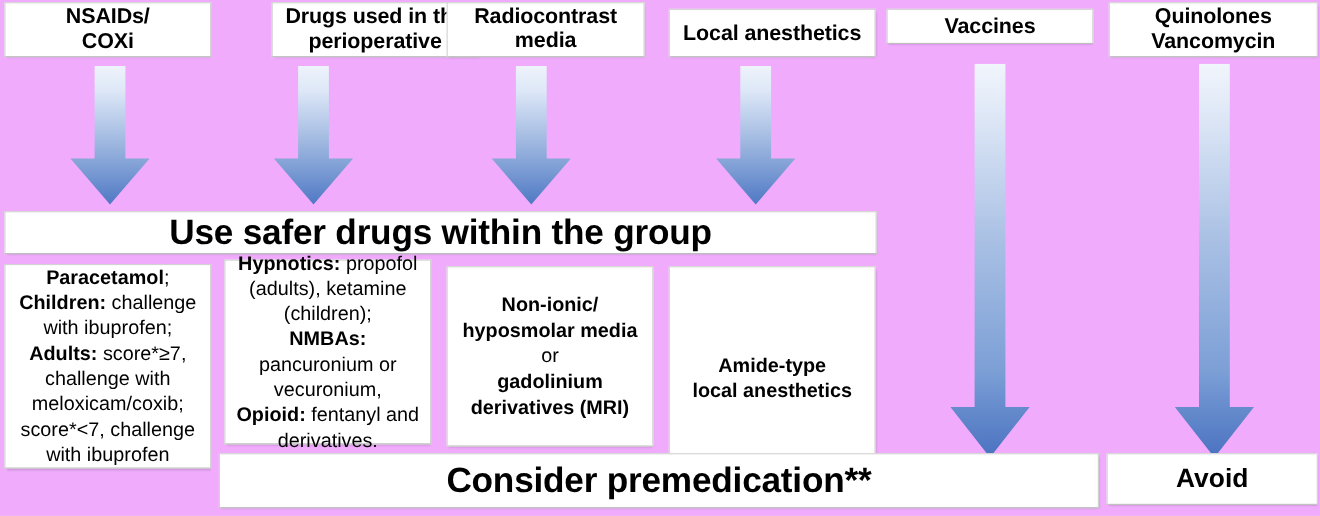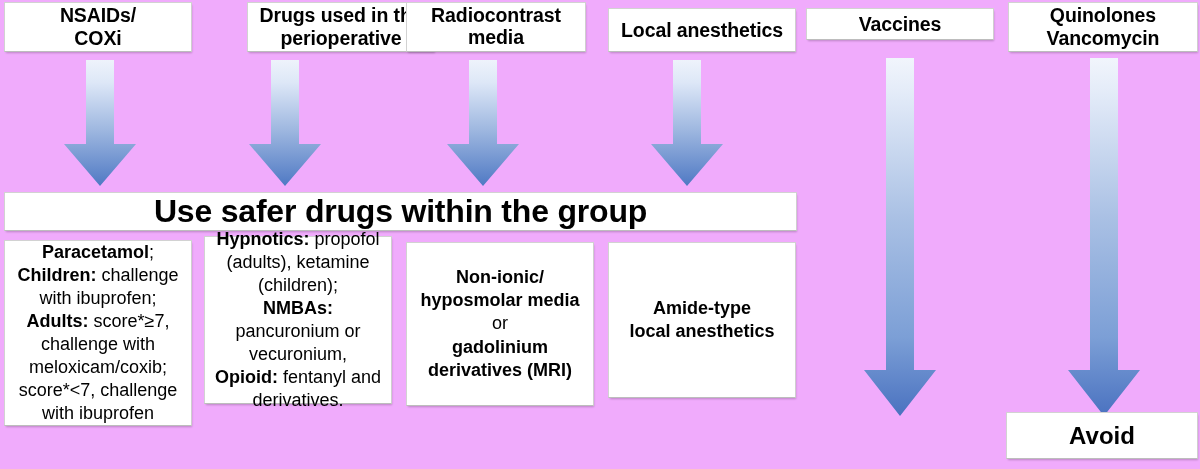--- a/index.html
+++ b/index.html
@@ -210,22 +210,25 @@
   </div>
 
   <div class="box content-box" style="left:204px; top:236px; width:188px; height:168px;">
     <div><span class="b">Hypnotics:</span> propofol (adults), ketamine (children);<br><span class="b">NMBAs:</span> pancuronium or vecuronium,<br><span class="b">Opioid:</span> fentanyl and derivatives.</div>
   </div>
 
   <div class="box content-box bold-all" style="left:406px; top:242px; width:188px; height:164px;">
     <div>Non-ionic/<br>hyposmolar media<br><span class="n">or</span><br>gadolinium<br>derivatives (MRI)</div>
   </div>
 
-  <div class="box content-box bold-all" style="left:608px; top:242px; width:188px; height:156px;">
+  <div class="box content-box bold-all" style="left:608px; top:242px; width:188px; height:204px;">
     <div>Amide-type<br>local anesthetics</div>
   </div>
 
+  <div class="box banner-box" style="left:199px; top:412px; width:800px; height:50px;">
+    <span>Consider premedication**</span>
+  </div>
 
   <div class="box avoid-box" style="left:1006px; top:412px; width:192px; height:47px;">
     <span>Avoid</span>
   </div>
 
 </div>
 
 </body></html>

